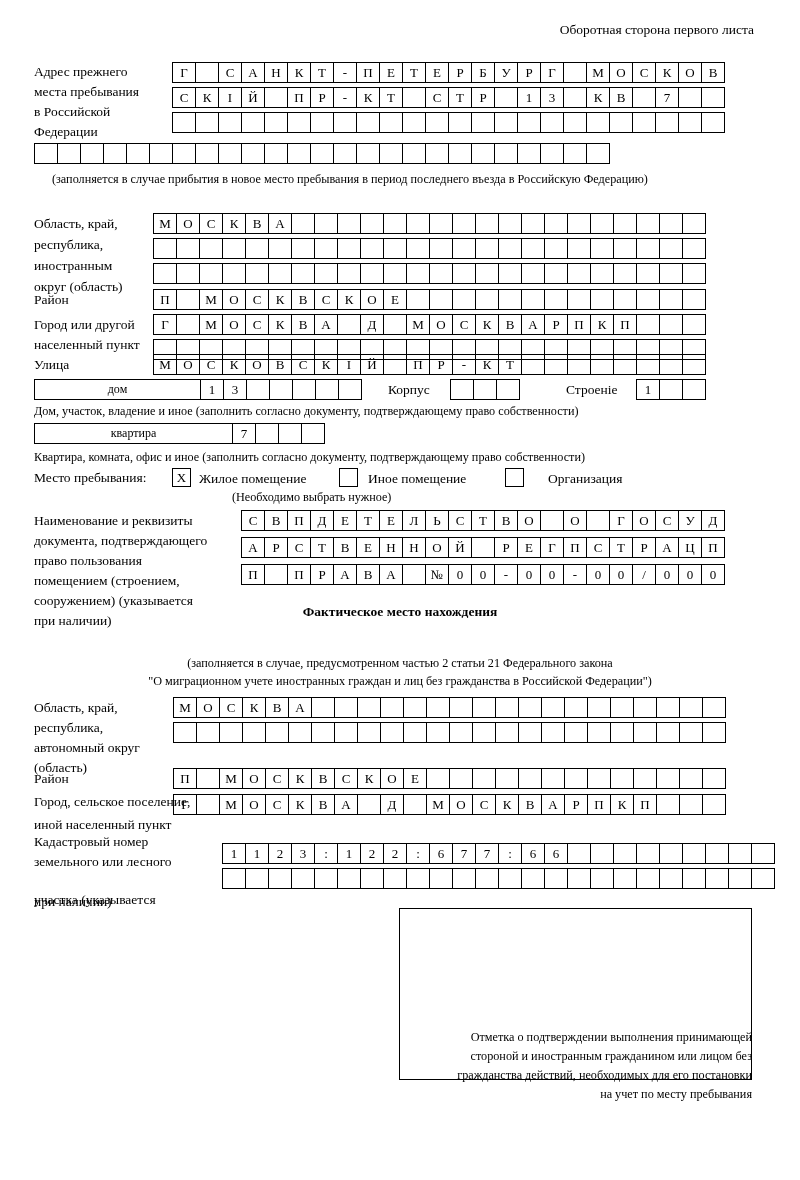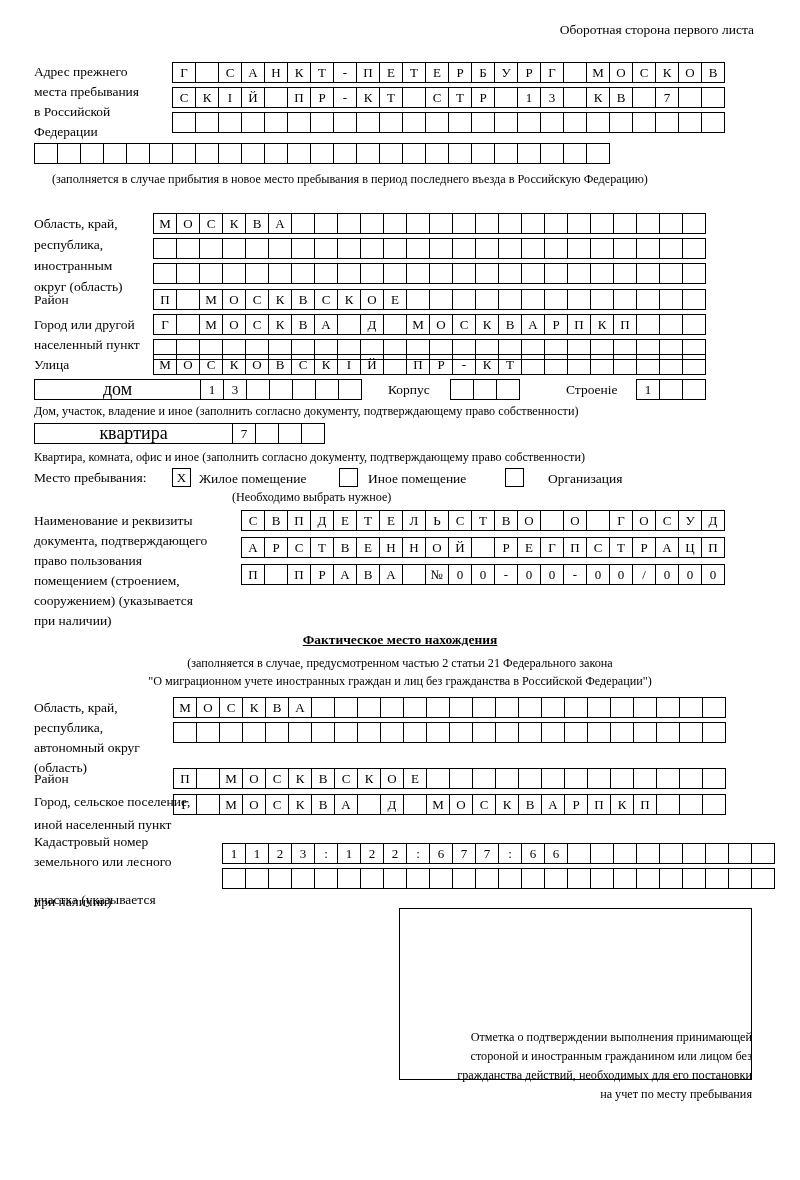--- a/index.html
+++ b/index.html
@@ -30,21 +30,21 @@
     margin-right:-1px;
     box-sizing:border-box;
     font-size:13px;
     line-height:19px;
     text-align:center;
     font-family:"Liberation Serif", serif;
   }
   .cell.blank{}
   .labelbox{
     position:absolute;border:1px solid #000;box-sizing:border-box;
-    height:21px;font-size:18px;text-align:center;line-height:19px;
+    height:21px;font-size:12px;text-align:center;line-height:19px;
   }
   .chk{
     display:inline-block;width:19px;height:19px;border:1px solid #000;
     box-sizing:border-box;text-align:center;line-height:17px;font-size:13px;
     vertical-align:middle;
   }
   .bigbox{position:absolute;border:1px solid #000;box-sizing:border-box;}
   .sectitle{position:absolute;width:100%;text-align:center;font-weight:bold;font-size:13.5px;}
 </style>
 </head>
@@ -477,21 +477,21 @@
       <div class="cell">0</div>
       <div class="cell">-</div>
       <div class="cell">0</div>
       <div class="cell">0</div>
       <div class="cell">/</div>
       <div class="cell">0</div>
       <div class="cell">0</div>
       <div class="cell">0</div>
     </div>
 
-  <div class="sectitle" style="top:632px;text-decoration:underline;">Фактическое место нахождения</div>
+  <div class="sectitle" style="top:604px;">Фактическое место нахождения</div>
   <div class="txt small" style="left:0;top:655px;width:800px;text-align:center;white-space:normal;">(заполняется в случае, предусмотренном частью 2 статьи 21 Федерального закона</div>
   <div class="txt small" style="left:0;top:673px;width:800px;text-align:center;white-space:normal;">"О миграционном учете иностранных граждан и лиц без гражданства в Российской Федерации")</div>
 
   <div class="txt" style="left:34px;top:699px;">Область, край,</div>
   <div class="txt" style="left:34px;top:719px;">республика,</div>
   <div class="txt" style="left:34px;top:739px;">автономный округ</div>
   <div class="txt" style="left:34px;top:759px;">(область)</div>
 
   <div class="cells" id="s3-region-0" style="left:173px;top:697px;">
       <div class="cell">М</div>

